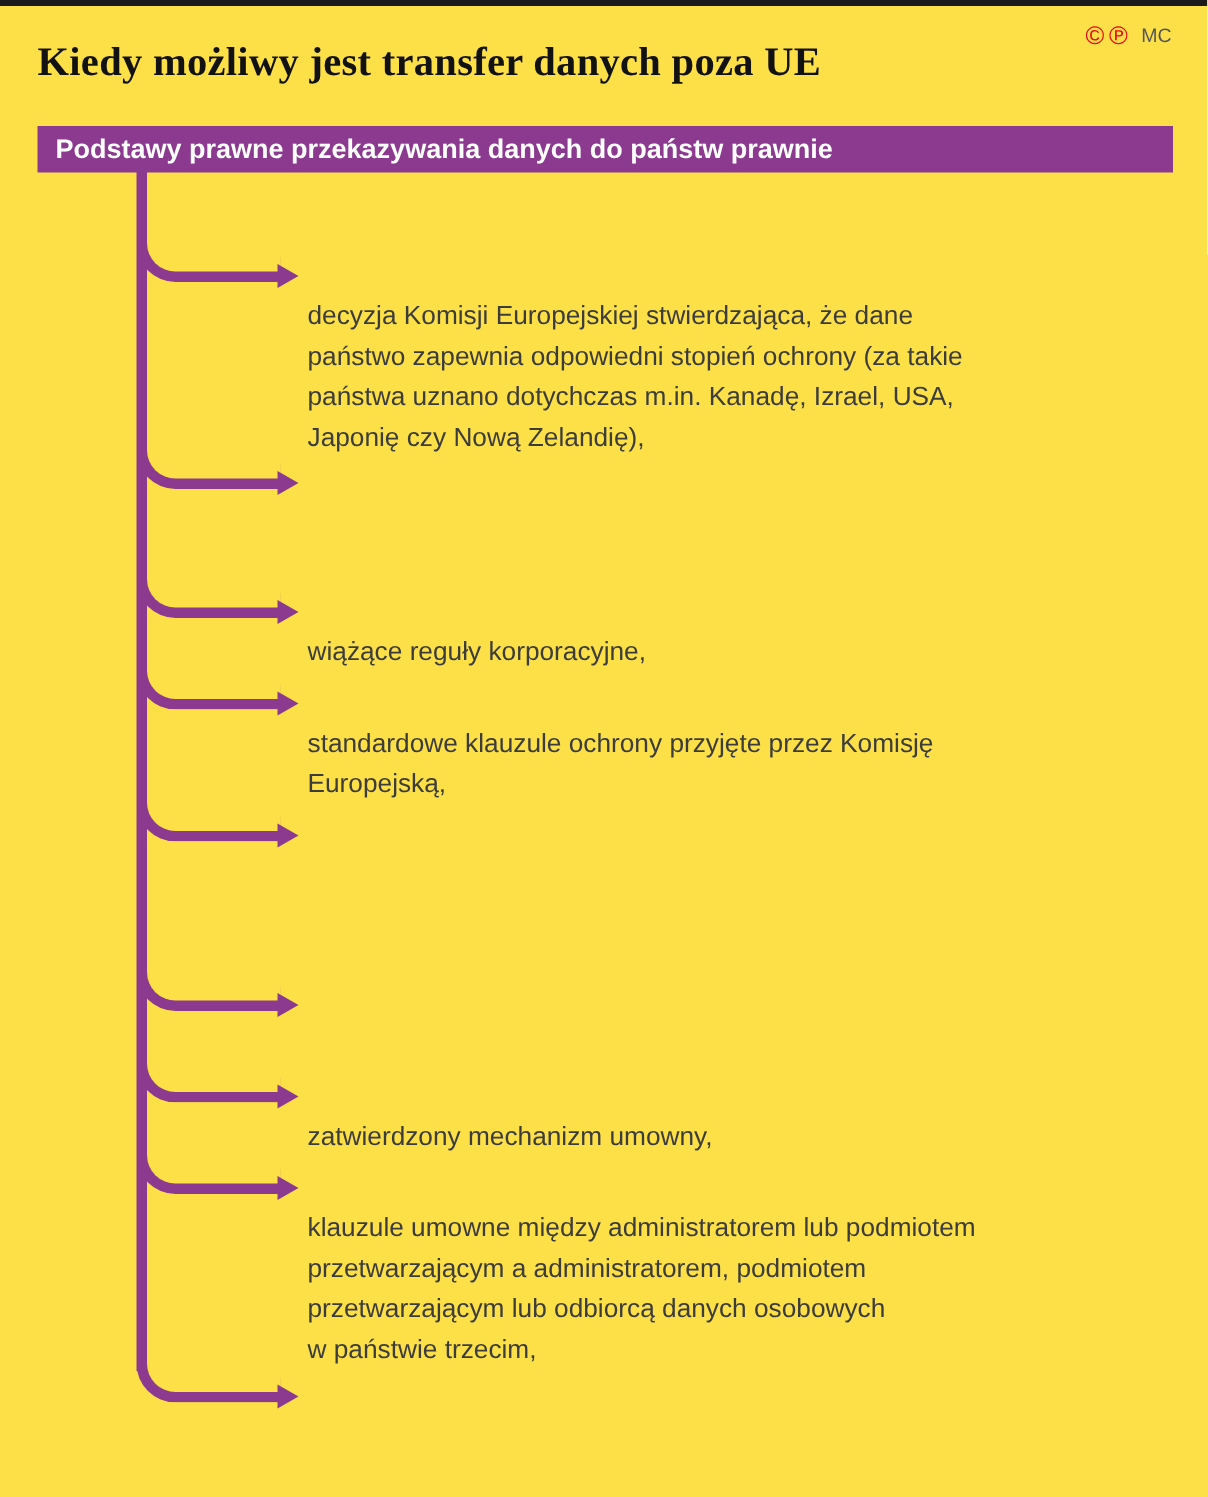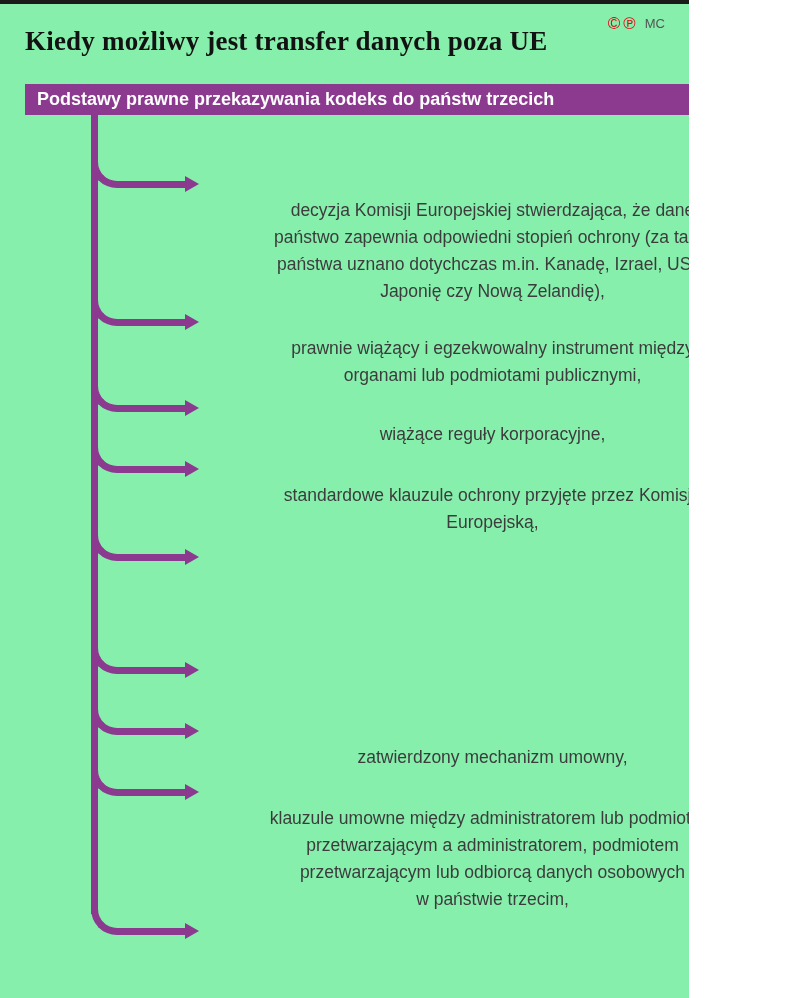--- a/index.html
+++ b/index.html
@@ -1,23 +1,23 @@
 <!DOCTYPE html>
 <html><head>
 <meta charset="utf-8">
 <style>
   * { margin: 0; padding: 0; box-sizing: border-box; }
   html, body { background: #ffffff; }
   body { font-family: "Liberation Sans", sans-serif; }
 
   .canvas {
     position: relative;
-    width: 689px;
+    width: 805px;
     height: 998px;
-    background: #86efac;
+    background: #fde047;
     overflow: hidden;
   }
 
   .topbar {
     position: absolute;
     top: 0; left: 0;
     width: 100%; height: 4px;
     background: #1a1a1a;
   }
 
@@ -88,39 +88,38 @@
   }
 
   .item {
     position: absolute;
     left: 205px;
     width: 575px;
     font-size: 17.5px;
     line-height: 27px;
     color: #3c3c3c;
     white-space: pre-line;
-    text-align: center;
   }
 </style>
 </head>
 <body>
 
 <div class="canvas">
 
   <div class="topbar"></div>
 
   <h1 class="title">Kiedy możliwy jest transfer danych poza UE</h1>
 
   <div class="badges">
     <span class="badge">©</span>
     <span class="badge">℗</span>
     <span class="credit">MC</span>
   </div>
 
-  <div class="header-bar">Podstawy prawne przekazywania kodeks do państw trzecich</div>
+  <div class="header-bar">Podstawy prawne przekazywania danych do państw prawnie</div>
 
   <div class="trunk"></div>
 
   <div class="branch" style="top:159px"></div>
   <div class="branch" style="top:297px"></div>
   <div class="branch" style="top:383px"></div>
   <div class="branch" style="top:444px"></div>
   <div class="branch" style="top:532px"></div>
   <div class="branch" style="top:645px"></div>
   <div class="branch" style="top:706px"></div>
@@ -136,24 +135,20 @@
   <div class="arrowhead" style="top:723px"></div>
   <div class="arrowhead" style="top:784px"></div>
   <div class="arrowhead" style="top:923px"></div>
 
   <div class="item" style="top:170px">
     <span>decyzja Komisji Europejskiej stwierdzająca, że dane
 państwo zapewnia odpowiedni stopień ochrony (za takie
 państwa uznano dotychczas m.in. Kanadę, Izrael, USA,
 Japonię czy Nową Zelandię),</span>
   </div>
-  <div class="item" style="top:308px">
-    <span>prawnie wiążący i egzekwowalny instrument między
-organami lub podmiotami publicznymi,</span>
-  </div>
   <div class="item" style="top:394px">
     <span>wiążące reguły korporacyjne,</span>
   </div>
   <div class="item" style="top:455px">
     <span>standardowe klauzule ochrony przyjęte przez Komisję
 Europejską,</span>
   </div>
   <div class="item" style="top:717px">
     <span>zatwierdzony mechanizm umowny,</span>
   </div>

